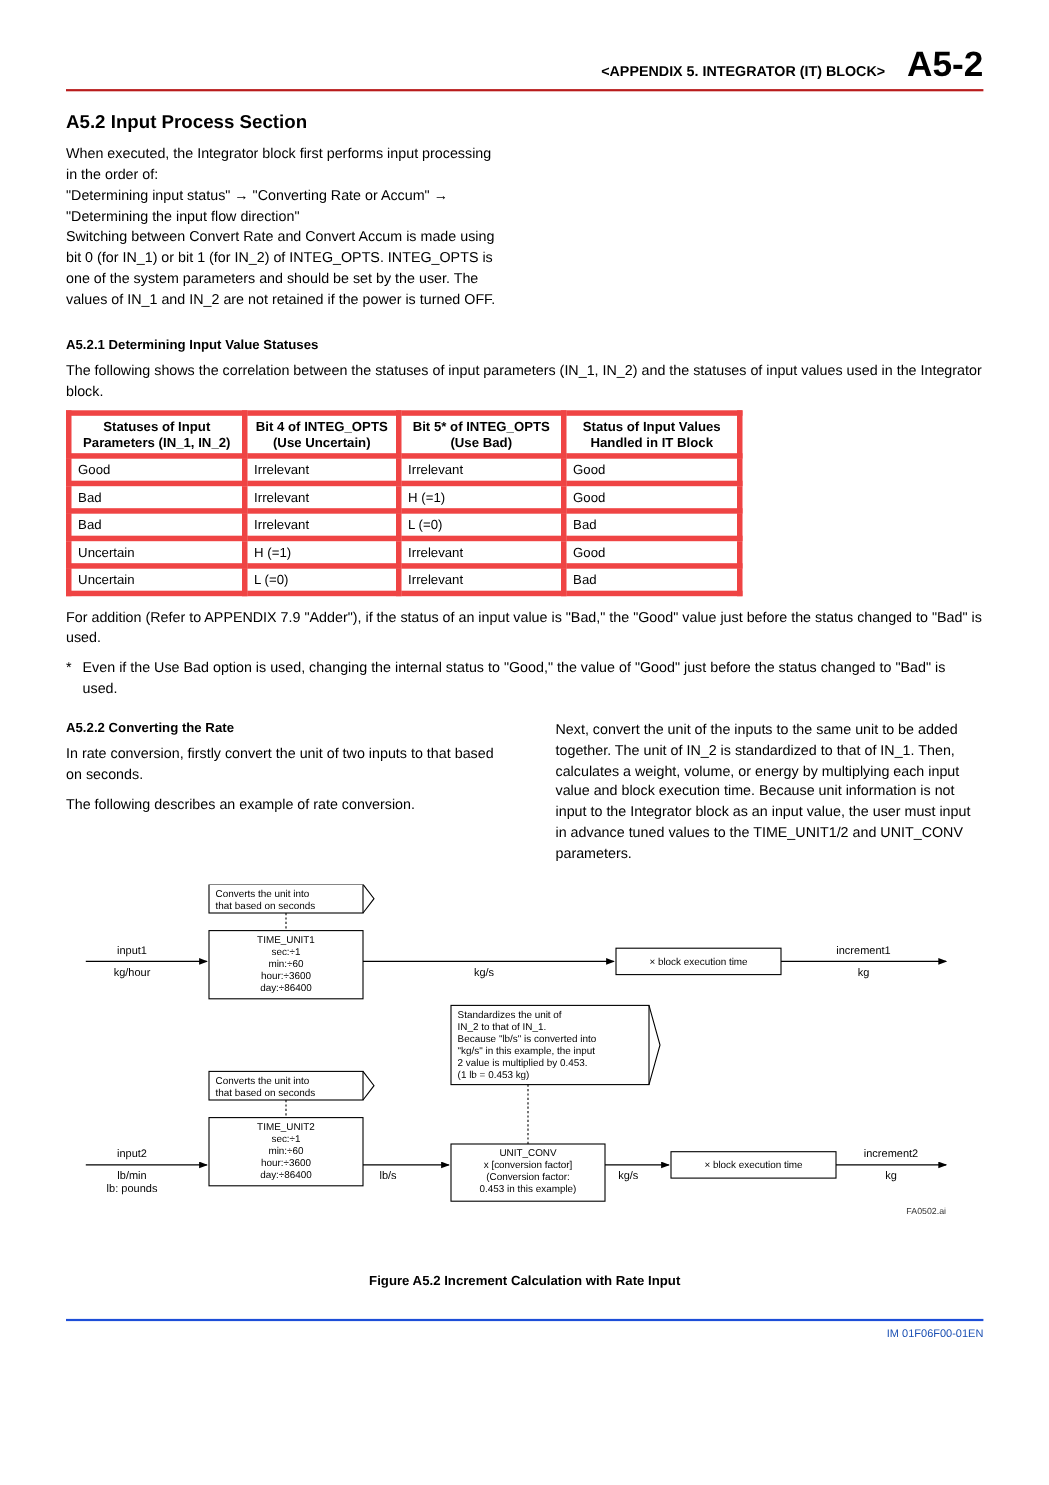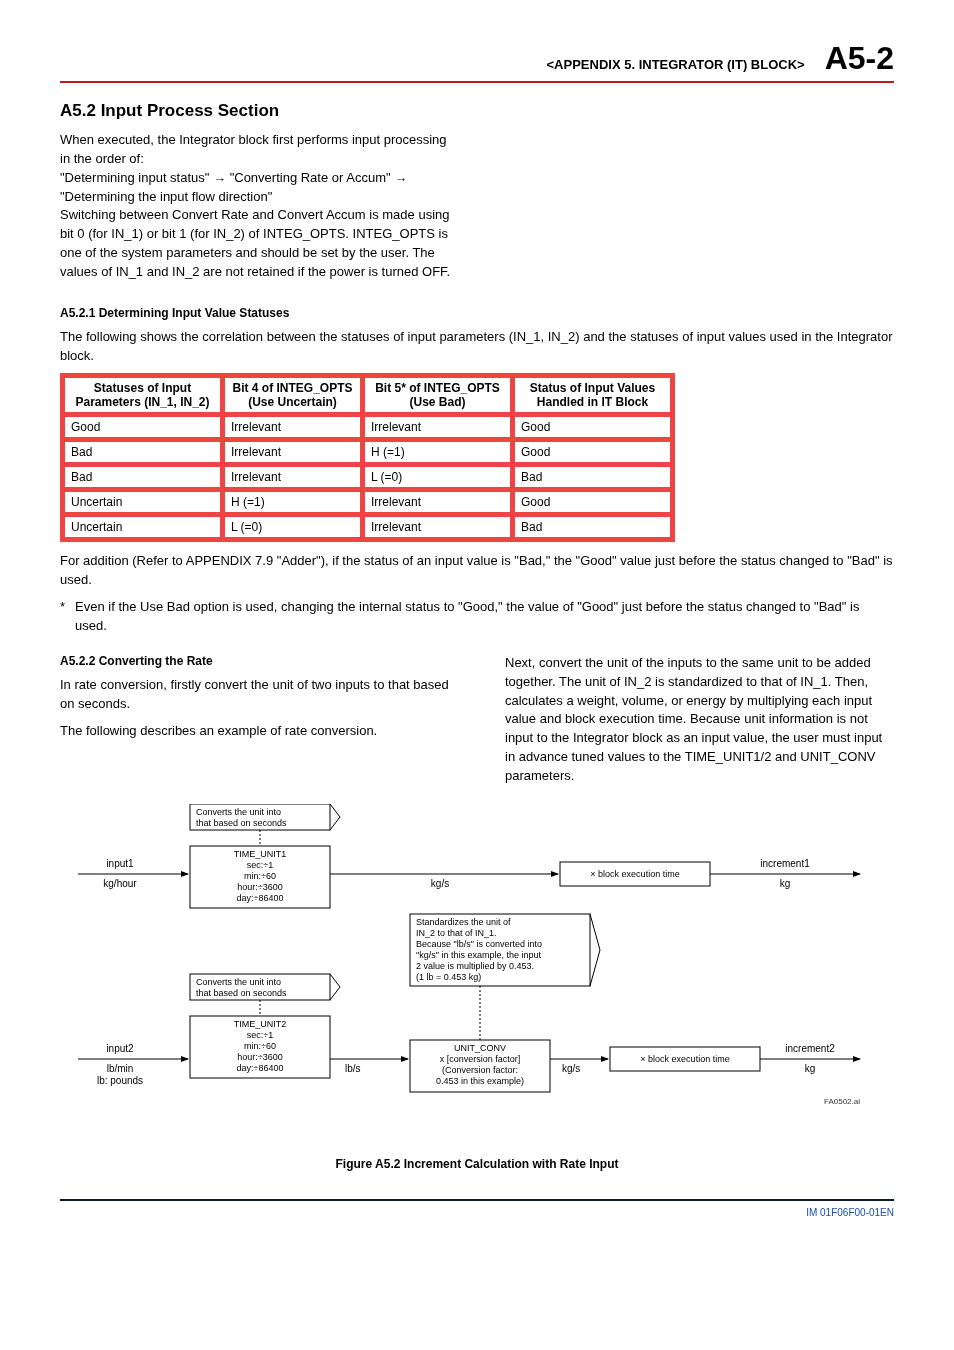--- a/index.html
+++ b/index.html
@@ -34,21 +34,21 @@
     font-size: 12px;
     text-align: left;
     vertical-align: middle;
   }
   .status-table th { text-align: center; font-weight: bold; }
   .footnote { display: flex; gap: 10px; margin-top: 6px; line-height: 1.45; }
   .two-col { display: flex; gap: 56px; align-items: flex-start; }
   .two-col > div { flex: 1; }
   .diagram-wrap { margin-top: 10px; }
   .fig-caption { text-align: center; font-weight: bold; font-size: 12px; margin-top: 10px; }
-  .bottom-bar { border-top: 2px solid #0f172a; margin-top: 28px; padding-top: 6px; text-align: right; font-size: 10px; color: #1a4fb3; }
+  .bottom-bar { border-top: 2px solid #1d4ed8; margin-top: 28px; padding-top: 6px; text-align: right; font-size: 10px; color: #1a4fb3; }
   svg text { font-family: Arial, Helvetica, sans-serif; }
   .svg-small { font-size: 9px; }
   .svg-label { font-size: 10px; }
   .diag-code { font-size: 8px; fill: #333; }
 </style>
 </head>
 <body>
 
 <div class="header-row">
   <span class="header-chapter">&lt;APPENDIX 5.  INTEGRATOR (IT) BLOCK&gt;</span>

